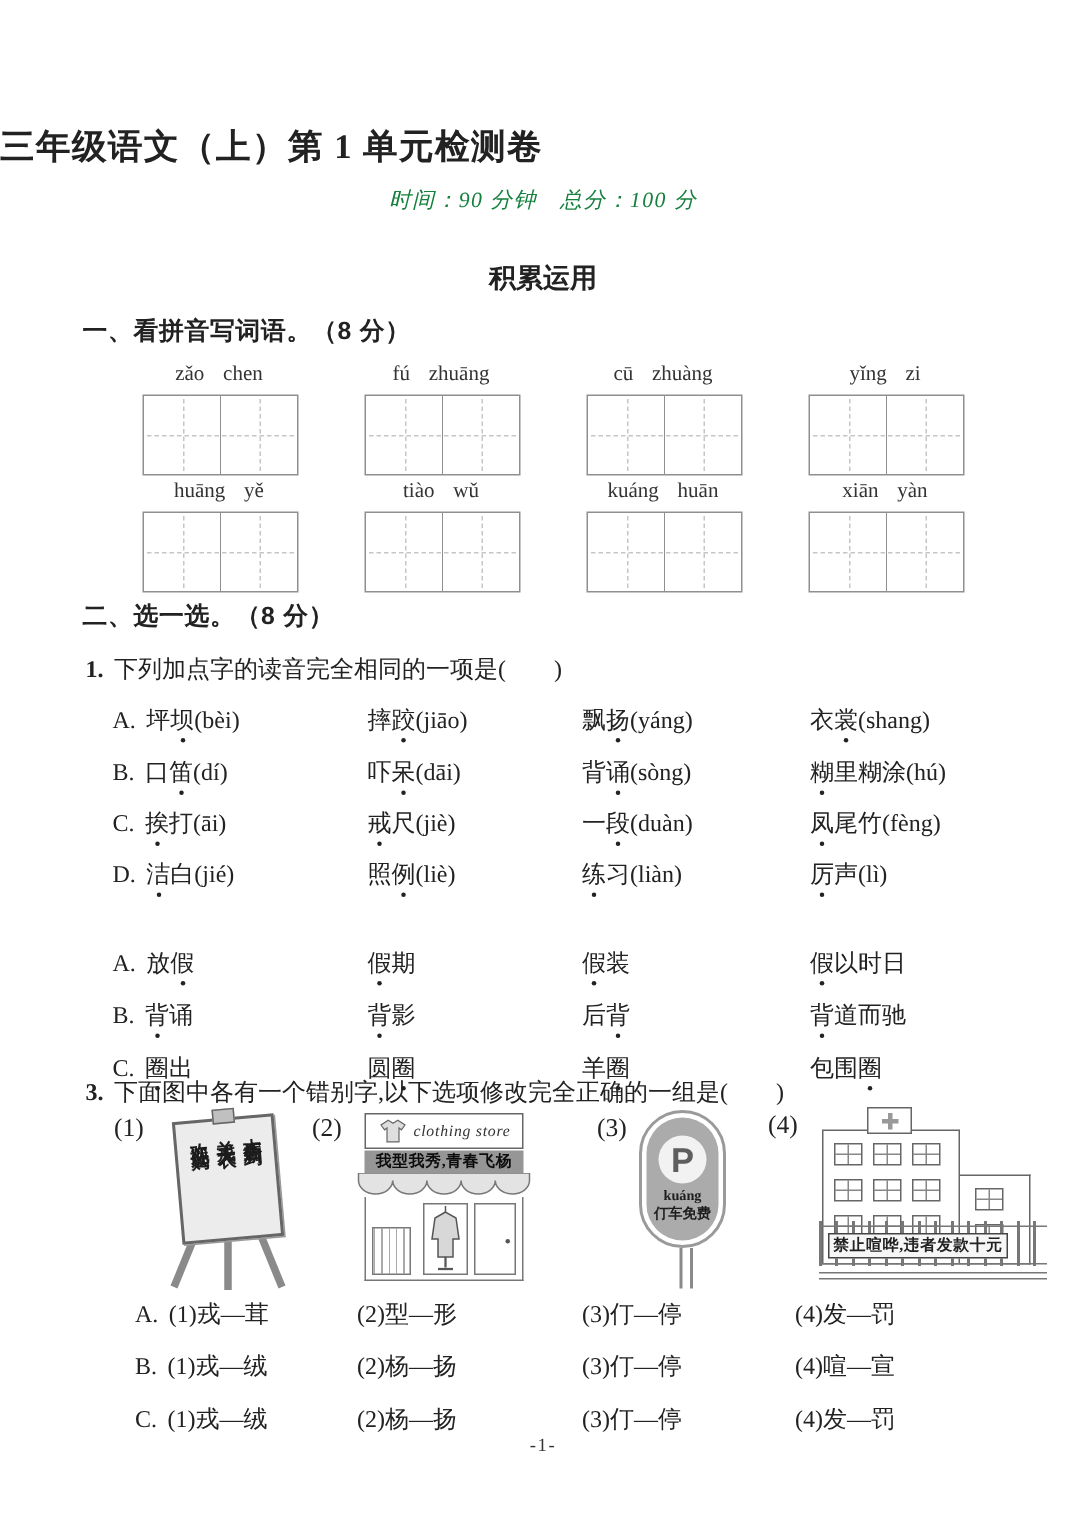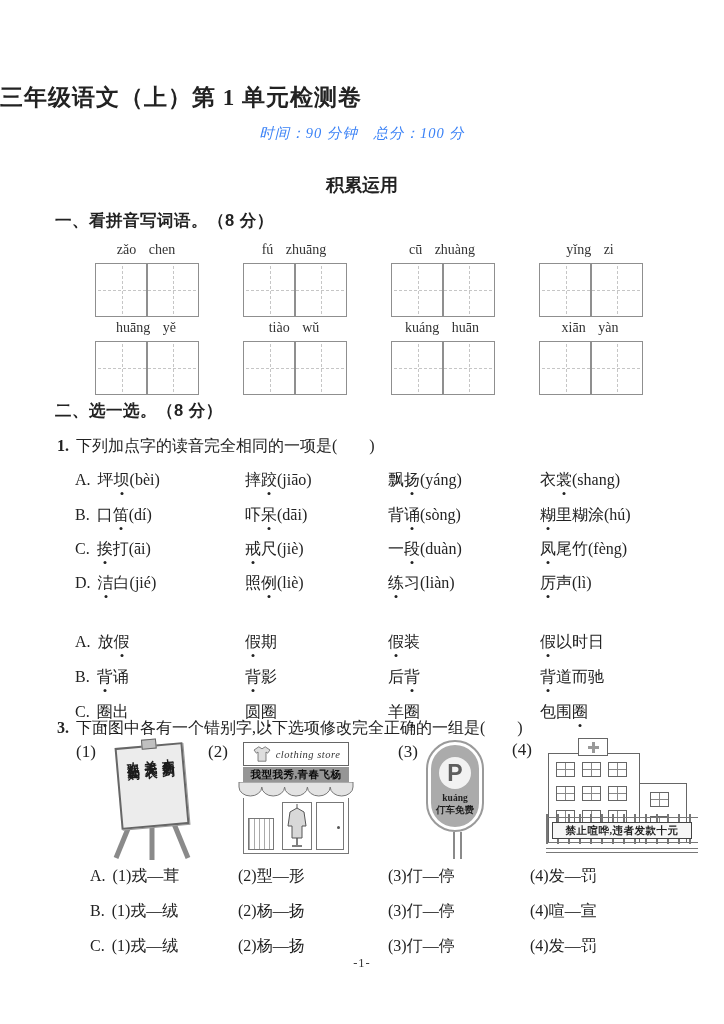--- a/index.html
+++ b/index.html
@@ -3,21 +3,21 @@
 <meta charset="utf-8">
 <style>
   html,body{margin:0;padding:0;background:#e9e9e9}
   #page{position:relative;width:724px;height:1024px;background:#ffffff;margin:0 auto;
         font-family:"Liberation Serif","DejaVu Serif",serif;color:#222;overflow:hidden}
   .sans{font-family:"Liberation Sans","DejaVu Sans",sans-serif}
 
   #title{position:absolute;top:82px;left:0;width:100%;
          font-size:23px;font-weight:bold;letter-spacing:1px}
   #subtitle{position:absolute;top:124px;left:0;width:100%;text-align:center;
-            font-size:14.5px;font-style:italic;letter-spacing:1px;color:#3b82f6}
+            font-size:14.5px;font-style:italic;letter-spacing:1px;color:#15803d}
   #section1-title{position:absolute;top:173px;left:0;width:100%;text-align:center;
                   font-size:18px;font-weight:bold}
   .sec-heading{position:absolute;left:55px;font-size:16.5px;font-weight:bold;letter-spacing:.5px}
   #q1-heading{top:210px}
   #q2-heading{top:400px}
 
   
   .py-label{position:absolute;width:102px;text-align:center;font-size:14px;word-spacing:9px;
             color:#333;font-family:Liberation Serif, serif;white-space:nowrap}
   .py-box{position:absolute;width:102px;height:52px;border:1px solid #8f8f8f;background:
@@ -90,21 +90,21 @@
              display:flex;align-items:center;justify-content:center}
   .cross{width:11px;height:11px;background:
          linear-gradient(#999,#999) center/100% 3px no-repeat,
          linear-gradient(#999,#999) center/3px 100% no-repeat}
   .hwin{position:absolute;width:17px;height:13px;border:1px solid #666;background:
         linear-gradient(#888,#888) center/100% 1px no-repeat,
         linear-gradient(#888,#888) center/1px 100% no-repeat}
   .fence{position:absolute;left:0;top:76px;width:152px;height:30px;
          background:repeating-linear-gradient(90deg,#777 0 2px,transparent 2px 11px)}
   .rail{position:absolute;left:0;width:152px;border-top:1px solid #777}
-  .hosp-banner{position:absolute;left:6px;top:84px;width:140px;height:17px;background:#f6f6f6;
+  .hosp-banner{position:absolute;left:6px;top:84px;width:120px;height:17px;background:#f6f6f6;
                border:1px solid #444;font-weight:bold;font-size:10.5px;line-height:15px;
                text-align:center;white-space:nowrap;letter-spacing:.5px;box-sizing:border-box}
 
   #footer{position:absolute;top:956px;left:0;width:100%;text-align:center;font-size:12.5px;
           letter-spacing:1px;color:#333}
 </style>
 </head>
 <body>
 
 <div id="page">

